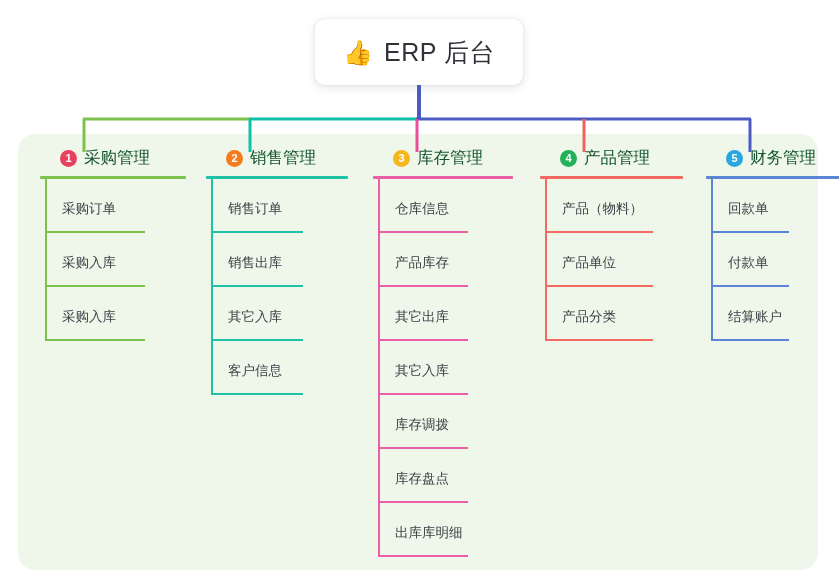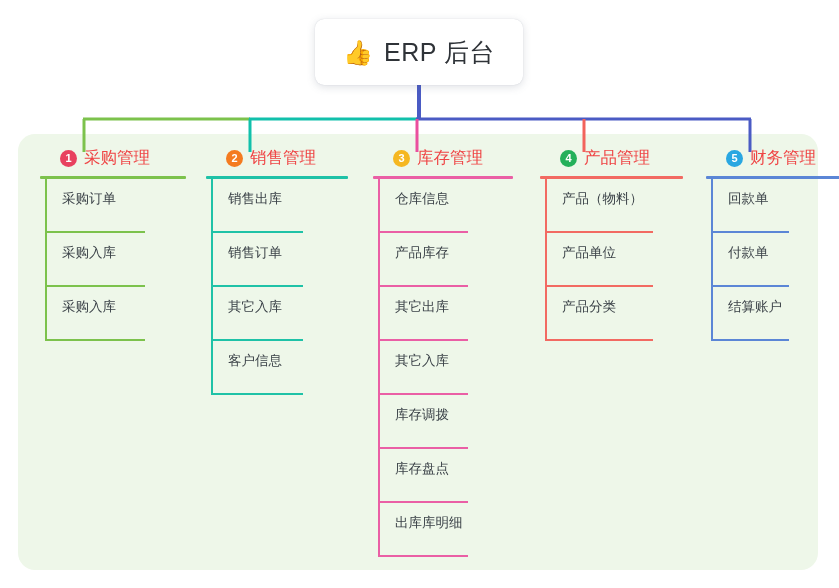--- a/index.html
+++ b/index.html
@@ -93,21 +93,21 @@
     border-radius: 50%;
     color: #ffffff;
     font-size: 11px;
     line-height: 17px;
     text-align: center;
     font-weight: bold;
     flex: 0 0 auto;
   }
   .col-title {
     font-size: 16.5px;
-    color: #ef4444;
+    color: #14532d;
   }
   .head-rule {
     height: 3px;
     margin-top: 6px;
     border-radius: 1px;
   }
 
   .leaves {
     position: relative;
     margin-top: 0;
@@ -119,21 +119,21 @@
     bottom: 0;
     width: 2px;
   }
   .leaf {
     position: relative;
     height: 54px;
     box-sizing: border-box;
     display: flex;
     align-items: flex-end;
     padding-left: 22px;
-    padding-bottom: 22px;
+    padding-bottom: 12px;
   }
   .leaf-text {
     font-size: 13.5px;
     color: #3b4248;
     white-space: nowrap;
     padding-bottom: 3px;
   }
   .leaf-rule {
     position: absolute;
     left: 0;
@@ -190,28 +190,28 @@
       </div>
       <div class="column" style="left: 206px;">
         <div class="col-head">
           <span class="badge" style="background: rgb(244, 123, 32);">2</span>
           <span class="col-title">销售管理</span>
         </div>
         <div class="head-rule" style="background: rgb(31, 194, 167); width: 142px;"></div>
         <div class="leaves">
           <div class="spine" style="background: rgb(31, 194, 167); left: 5px;"></div>
           <div class="leaf">
+            <span class="leaf-text">销售订单</span>
+            <div class="leaf-rule" style="background: rgb(31, 194, 167); width: 92px; left: 5px;"></div>
+          </div>
+          <div class="leaf">
             <span class="leaf-text">销售出库</span>
             <div class="leaf-rule" style="background: rgb(31, 194, 167); width: 92px; left: 5px;"></div>
           </div>
           <div class="leaf">
-            <span class="leaf-text">销售订单</span>
-            <div class="leaf-rule" style="background: rgb(31, 194, 167); width: 92px; left: 5px;"></div>
-          </div>
-          <div class="leaf">
             <span class="leaf-text">其它入库</span>
             <div class="leaf-rule" style="background: rgb(31, 194, 167); width: 92px; left: 5px;"></div>
           </div>
           <div class="leaf">
             <span class="leaf-text">客户信息</span>
             <div class="leaf-rule" style="background: rgb(31, 194, 167); width: 92px; left: 5px;"></div>
           </div>
         </div>
       </div>
       <div class="column" style="left: 373px;">

